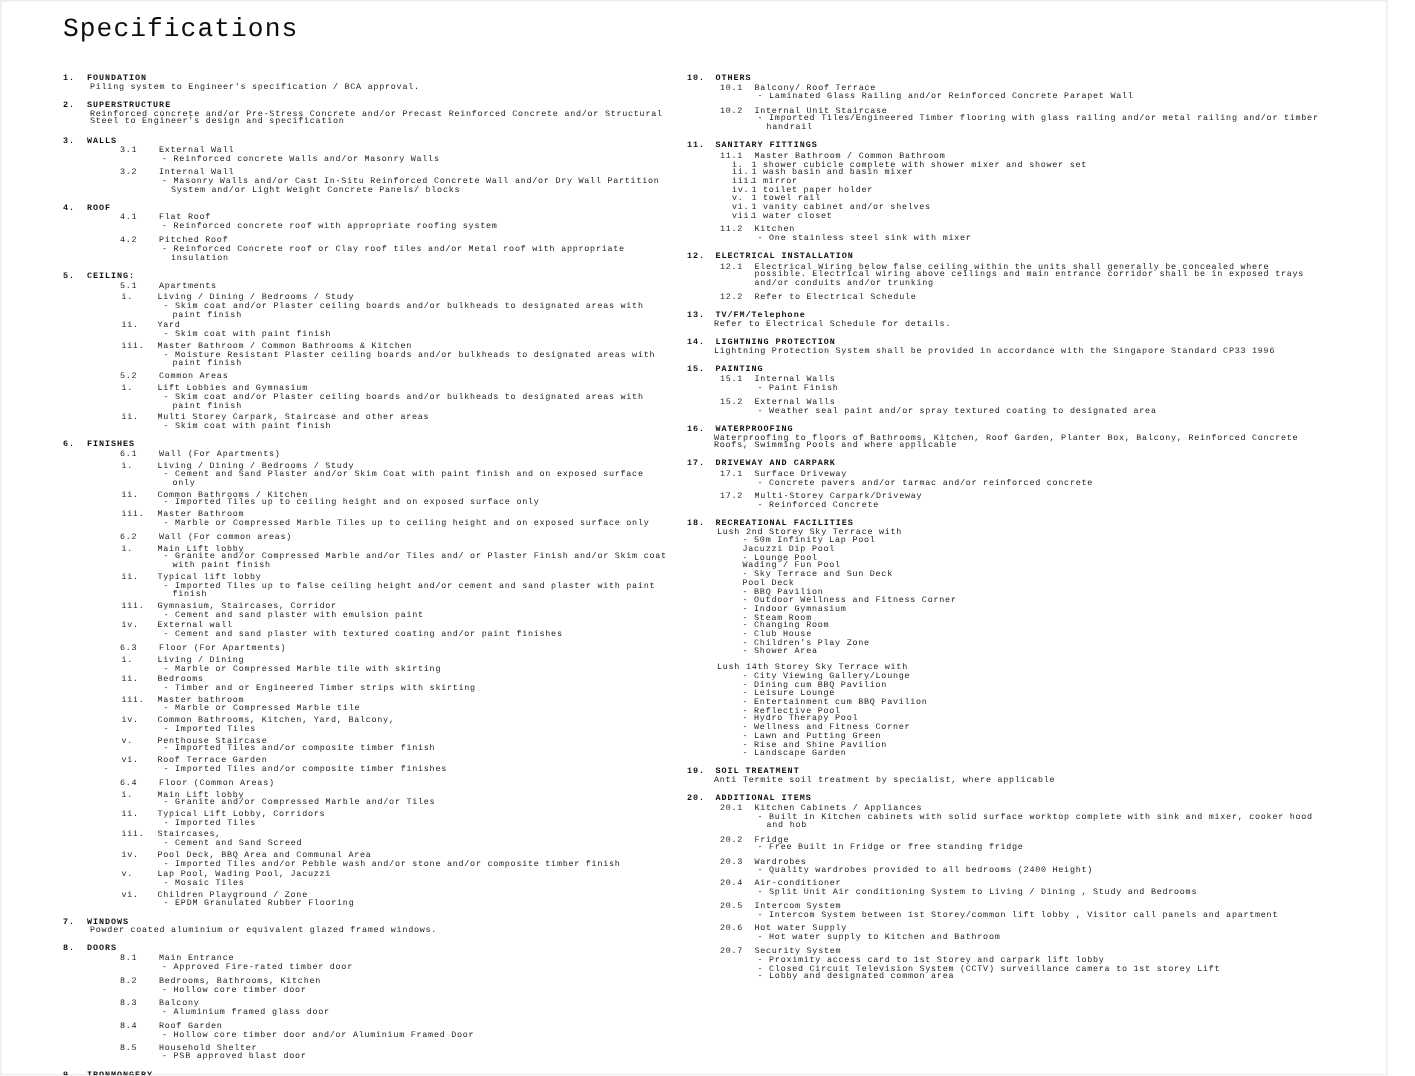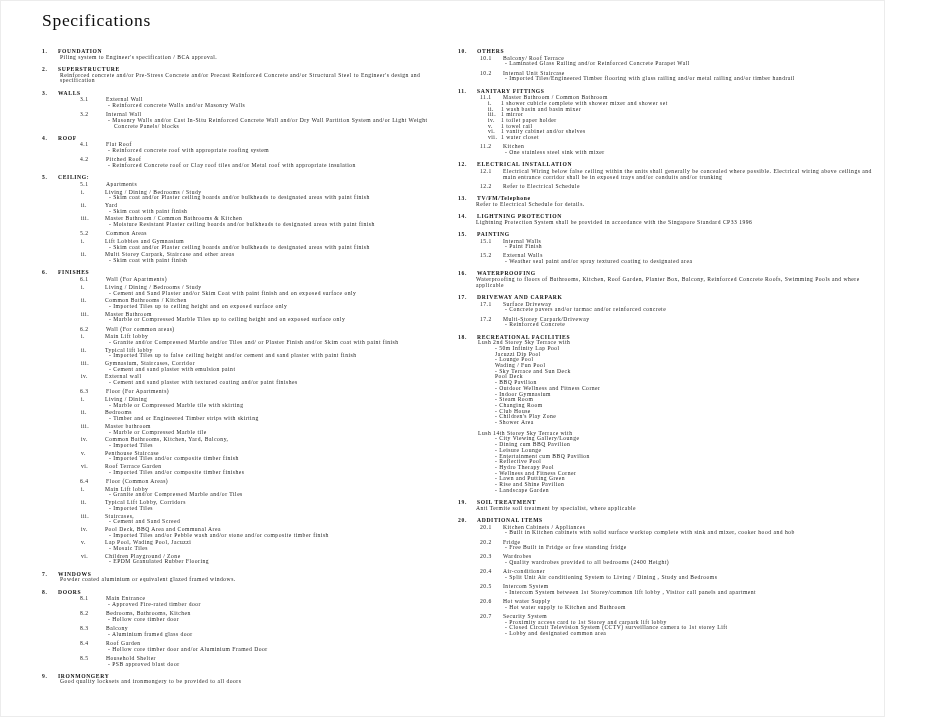--- a/index.html
+++ b/index.html
@@ -1,23 +1,24 @@
 <!DOCTYPE html>
 <html><head>
 <meta charset="utf-8">
 <style>
   html,body{margin:0;padding:0;background:#ffffff;}
   .page{
     position:relative;
     width:885px;height:717px;
     background:#ffffff;
-    font-family:Liberation Serif, serif;
+    font-family:Liberation Mono, monospace;
     color:#222;
     overflow:hidden;
     box-shadow:inset 0 0 0 1px #ececec;
+    padding-left:40px;
   }
   .doc-title{
     position:absolute;left:42px;top:10px;margin:0;
     font-size:17.5px;font-weight:400;letter-spacing:0.7px;color:#0d0d0d;
   }
   .col{
     position:absolute;top:49px;
     font-size:5.6px;line-height:5.7px;letter-spacing:0.5px;
   }
   .col-left{left:42px;width:404px;}

